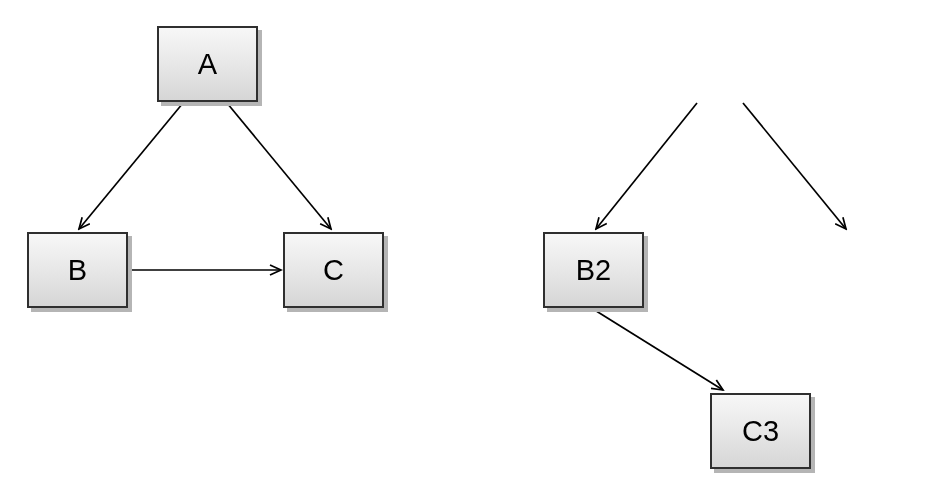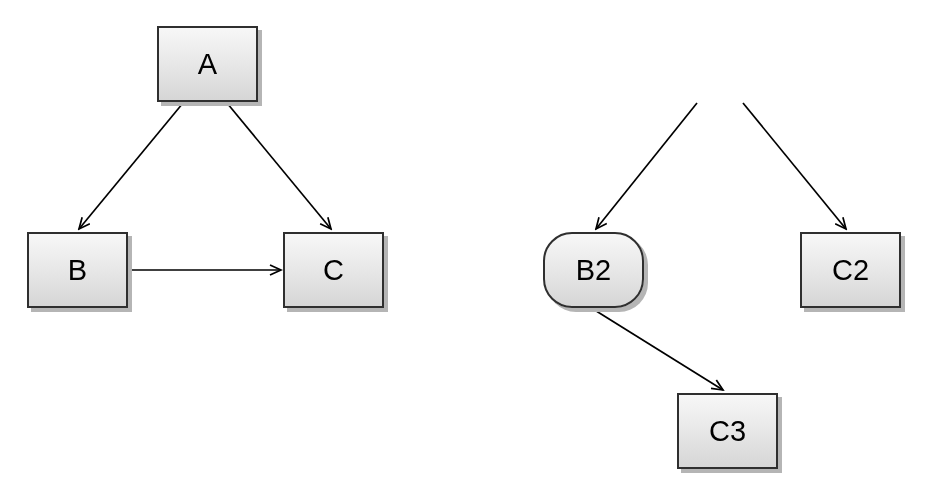--- a/index.html
+++ b/index.html
@@ -41,23 +41,23 @@
     color: #000000;
     line-height: 1;
     user-select: none;
   }
   
   .node-A  { left: 157px; top: 26px;  }
   .node-B  { left: 27px;  top: 232px; }
   .node-C  { left: 283px; top: 232px; }
   
   .node-A2 { left: 670px; top: 25px;  }
-  .node-B2 { left: 543px; top: 232px; border-radius: 29px; }
+  .node-B2 { left: 543px; top: 232px; }
   .node-C2 { left: 800px; top: 232px; }
-  .node-C3 { left: 677px; top: 393px; }
+  .node-C3 { left: 710px; top: 393px; }
 
   .edge {
     stroke: #000000;
     stroke-width: 1.7;
     fill: none;
   }
 </style>
 </head>
 <body>
 
@@ -85,20 +85,17 @@
   <div class="node node-B">
     <span class="node-label">B</span>
   </div>
   <div class="node node-C">
     <span class="node-label">C</span>
   </div>
 
   <div class="node node-B2">
     <span class="node-label">B2</span>
   </div>
-  <div class="node node-C2">
-    <span class="node-label">C2</span>
-  </div>
   <div class="node node-C3">
     <span class="node-label">C3</span>
   </div>
 
 </div>
 
 </body></html>

